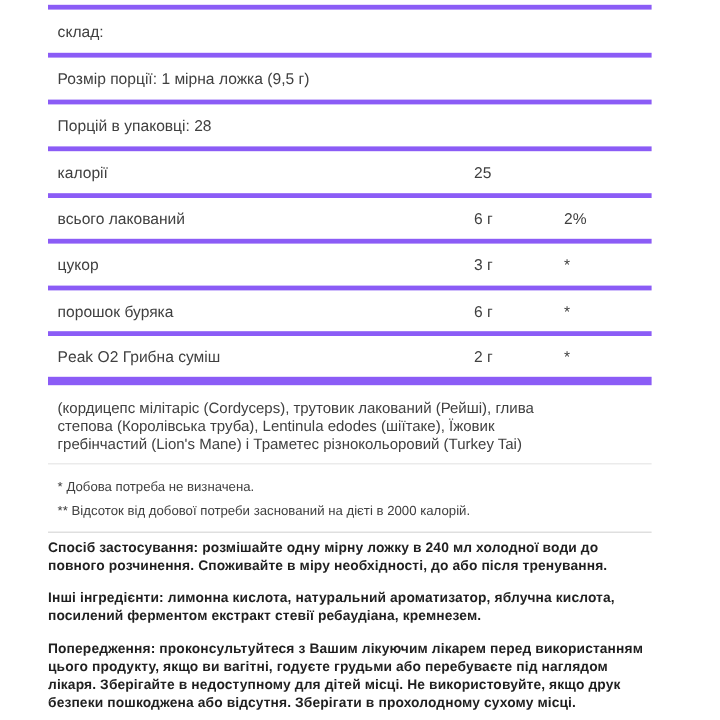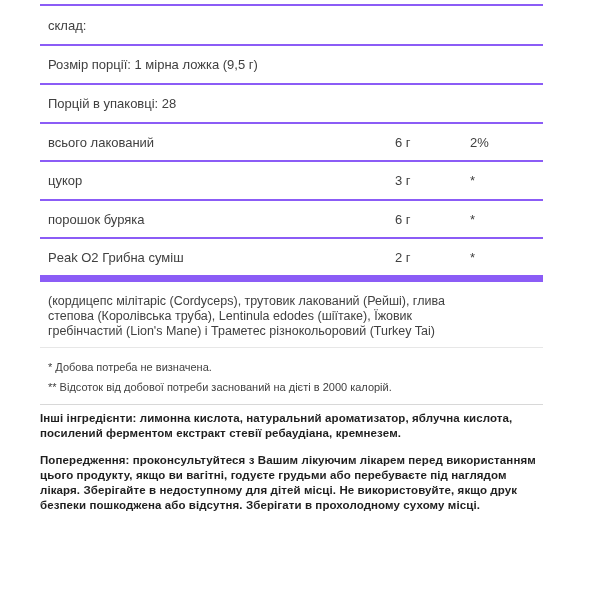--- a/index.html
+++ b/index.html
@@ -10,21 +10,21 @@
     overflow: hidden;
   }
   .panel {
     margin-left: 40px;
     margin-top: 4px;
     width: 503px;
     color: #404040;
     font-size: 13px;
   }
   .row {
-    border-top: 2px solid #8b5cf6;
+    border-top: 4px solid #8b5cf6;
     display: flex;
     align-items: center;
     padding-left: 8px;
   }
   .row.simple { height: 39px; }
   .row.first { height: 40px; }
   .cell-name { flex: 1 1 auto; }
   .cell-amount { flex: 0 0 75px; width: 75px; }
   .cell-dv { flex: 0 0 73px; width: 73px; }
   .header-row { height: 51px; }
@@ -74,20 +74,25 @@
 
   <div class="row simple">
     <span>Розмір порції: 1 мірна ложка (9,5 г)</span>
   </div>
 
   <div class="row simple">
     <span>Порцій в упаковці: 28</span>
   </div>
 
 
+  <div class="row nutrient-row tall">
+    <span class="cell-name">калорії</span>
+    <span class="cell-amount">25</span>
+    <span class="cell-dv"></span>
+  </div>
 
   <div class="row nutrient-row">
     <span class="cell-name">всього лакований</span>
     <span class="cell-amount">6 г</span>
     <span class="cell-dv">2%</span>
   </div>
 
   <div class="row nutrient-row tall">
     <span class="cell-name">цукор</span>
     <span class="cell-amount">3 г</span>
@@ -111,17 +116,18 @@
   </div>
 
   <div class="footnote-row">
     <div>
       <p>* Добова потреба не визначена.</p>
       <p>** Відсоток від добової потреби заснований на дієті в 2000 калорій.</p>
     </div>
   </div>
 
   <div class="details-section">
+    <p>Спосіб застосування: розмішайте одну мірну ложку в 240 мл холодної води до повного розчинення. Споживайте в міру необхідності, до або після тренування.</p>
     <p>Інші інгредієнти: лимонна кислота, натуральний ароматизатор, яблучна кислота, посилений ферментом екстракт стевії ребаудіана, кремнезем.</p>
     <p>Попередження: проконсультуйтеся з Вашим лікуючим лікарем перед використанням цього продукту, якщо ви вагітні, годуєте грудьми або перебуваєте під наглядом лікаря. Зберігайте в недоступному для дітей місці. Не використовуйте, якщо друк безпеки пошкоджена або відсутня. Зберігати в прохолодному сухому місці.</p>
   </div>
 
 </div>
 
 </body></html>

